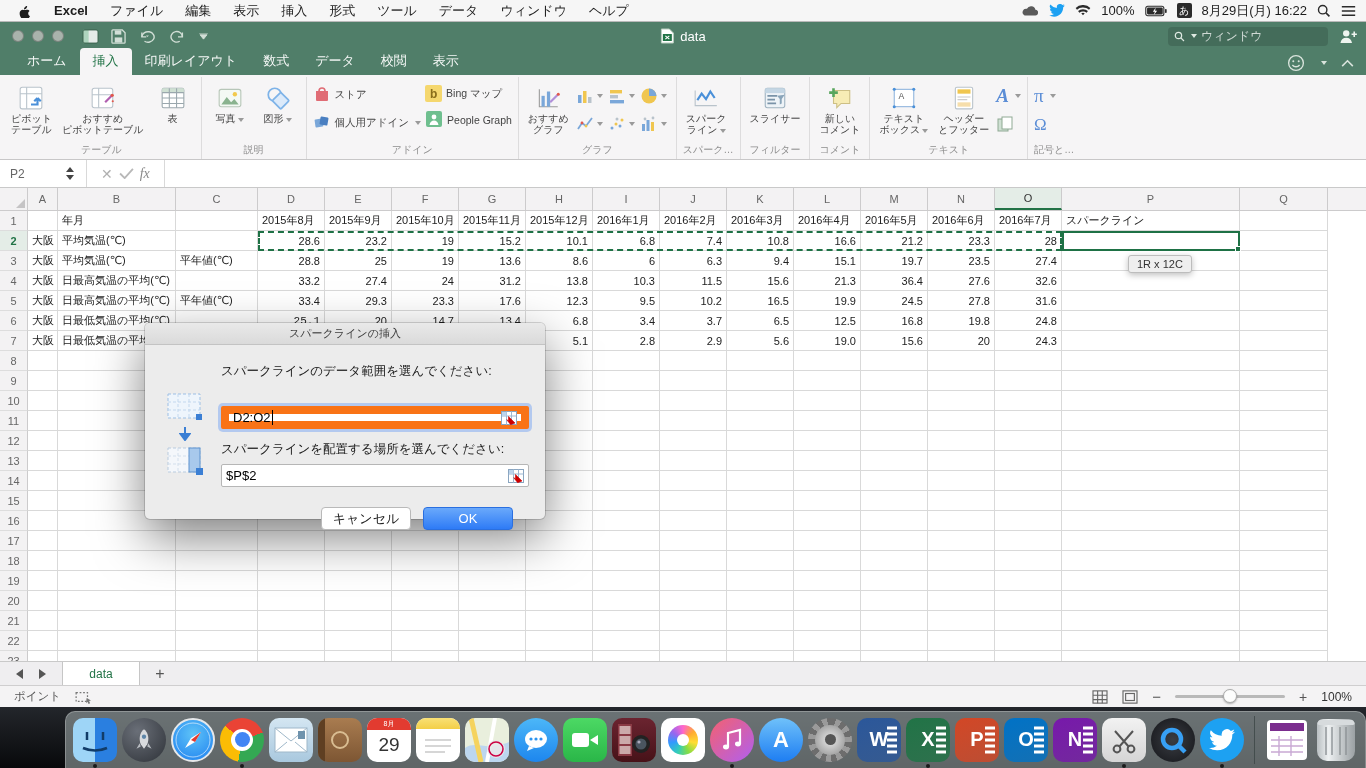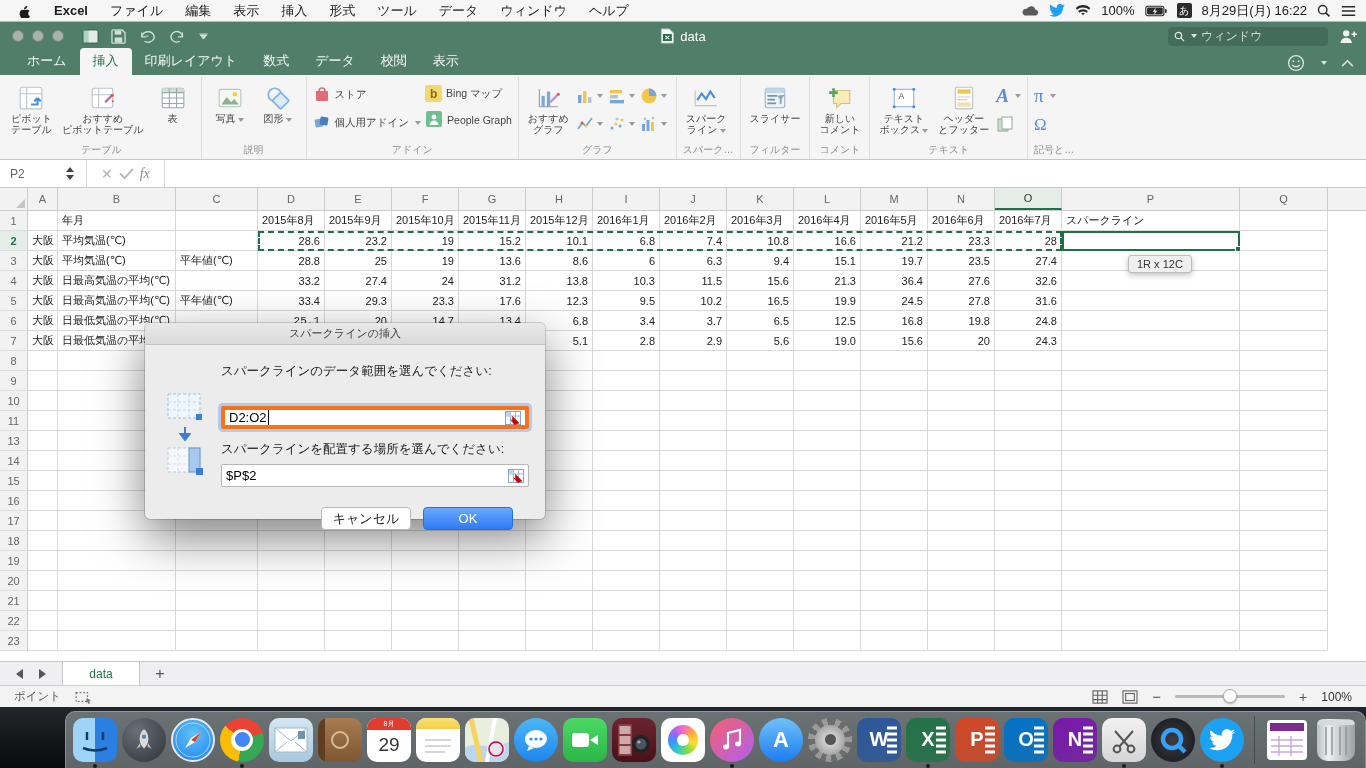--- a/index.html
+++ b/index.html
@@ -76,21 +76,21 @@
   .fillhandle { position:absolute; right:-3px; bottom:-3px; width:6px; height:6px; background:#1e7145; border:1px solid #fff; }
   .celltip { position:absolute; background:#efefef; border:1px solid #bdbdbd; border-radius:3px; box-shadow:0 2px 6px rgba(0,0,0,.25); font-size:11px; color:#333; padding:2px 8px; }
 
   
   .dialog { position:absolute; left:145px; top:323px; width:400px; height:196px; background:#ececec; border-radius:5px; box-shadow:0 18px 50px rgba(0,0,0,.5), 0 0 0 1px rgba(0,0,0,.15); z-index:50; }
   .dlg-title { height:22px; background:linear-gradient(#e9e9e9,#dadada); border-bottom:1px solid #c3c3c3; border-radius:5px 5px 0 0; display:flex; align-items:center; justify-content:center; font-size:11px; color:#3c3c3c; }
   .dlg-body { position:relative; padding:18px 16px 0 76px; }
   .dlg-icons { position:absolute; left:22px; top:48px; display:flex; flex-direction:column; align-items:center; gap:6px; }
   .dlg-label { font-size:12.5px; color:#1c1c1c; margin-bottom:6px; }
   .dlg-field { height:23px; background:#fff; border:1px solid #b6b6b6; border-radius:2px; display:flex; align-items:center; padding:0 4px; font-size:13px; color:#000; margin-bottom:12px; position:relative; }
-  .dlg-field.focused { border:4px solid #f97316; box-shadow:0 0 0 3px rgba(110,160,245,.45);margin-top:26px; }
+  .dlg-field.focused { border:8px solid #f97316; box-shadow:0 0 0 3px rgba(110,160,245,.45);margin-top:26px; }
   .dlg-field .caretline { width:1px; height:15px; background:#000; margin-left:1px; }
   .rangepick { margin-left:auto; }
   .dlg-buttons { display:flex; justify-content:flex-end; gap:12px; padding:8px 16px 0 0; }
   .btn { min-width:90px; height:23px; border-radius:4px; font-size:13px; display:flex; align-items:center; justify-content:center; }
   .btn.cancel { background:#fff; border:1px solid #b9b9b9; color:#222; }
   .btn.ok { background:linear-gradient(#6aa9fb,#2e7bf6); color:#fff; border:1px solid #2a6fe0; }
 
   
   .tabbar { height:24px; background:#efeef0; border-top:1px solid #c9c9c9; display:flex; align-items:stretch; font-size:12px; }
   .tb-arrows { display:flex; align-items:center; gap:16px; padding:0 16px; }
@@ -772,20 +772,40 @@
         <div class="gcell txt" style="width: 67px; flex: 0 0 67px;"></div>
         <div class="gcell txt" style="width: 67px; flex: 0 0 67px;"></div>
         <div class="gcell txt" style="width: 67px; flex: 0 0 67px;"></div>
         <div class="gcell txt" style="width: 67px; flex: 0 0 67px;"></div>
         <div class="gcell txt" style="width: 67px; flex: 0 0 67px;"></div>
         <div class="gcell txt" style="width: 67px; flex: 0 0 67px;"></div>
         <div class="gcell txt" style="width: 178px; flex: 0 0 178px;"></div>
         <div class="gcell txt" style="width: 88px; flex: 0 0 88px;"></div>
       </div>
       <div class="grow">
+        <div class="rh">12</div>
+        <div class="gcell txt" style="width: 30px; flex: 0 0 30px;"></div>
+        <div class="gcell txt" style="width: 118px; flex: 0 0 118px;"></div>
+        <div class="gcell txt" style="width: 82px; flex: 0 0 82px;"></div>
+        <div class="gcell txt" style="width: 67px; flex: 0 0 67px;"></div>
+        <div class="gcell txt" style="width: 67px; flex: 0 0 67px;"></div>
+        <div class="gcell txt" style="width: 67px; flex: 0 0 67px;"></div>
+        <div class="gcell txt" style="width: 67px; flex: 0 0 67px;"></div>
+        <div class="gcell txt" style="width: 67px; flex: 0 0 67px;"></div>
+        <div class="gcell txt" style="width: 67px; flex: 0 0 67px;"></div>
+        <div class="gcell txt" style="width: 67px; flex: 0 0 67px;"></div>
+        <div class="gcell txt" style="width: 67px; flex: 0 0 67px;"></div>
+        <div class="gcell txt" style="width: 67px; flex: 0 0 67px;"></div>
+        <div class="gcell txt" style="width: 67px; flex: 0 0 67px;"></div>
+        <div class="gcell txt" style="width: 67px; flex: 0 0 67px;"></div>
+        <div class="gcell txt" style="width: 67px; flex: 0 0 67px;"></div>
+        <div class="gcell txt" style="width: 178px; flex: 0 0 178px;"></div>
+        <div class="gcell txt" style="width: 88px; flex: 0 0 88px;"></div>
+      </div>
+      <div class="grow">
         <div class="rh">13</div>
         <div class="gcell txt" style="width: 30px; flex: 0 0 30px;"></div>
         <div class="gcell txt" style="width: 118px; flex: 0 0 118px;"></div>
         <div class="gcell txt" style="width: 82px; flex: 0 0 82px;"></div>
         <div class="gcell txt" style="width: 67px; flex: 0 0 67px;"></div>
         <div class="gcell txt" style="width: 67px; flex: 0 0 67px;"></div>
         <div class="gcell txt" style="width: 67px; flex: 0 0 67px;"></div>
         <div class="gcell txt" style="width: 67px; flex: 0 0 67px;"></div>
         <div class="gcell txt" style="width: 67px; flex: 0 0 67px;"></div>
         <div class="gcell txt" style="width: 67px; flex: 0 0 67px;"></div>

